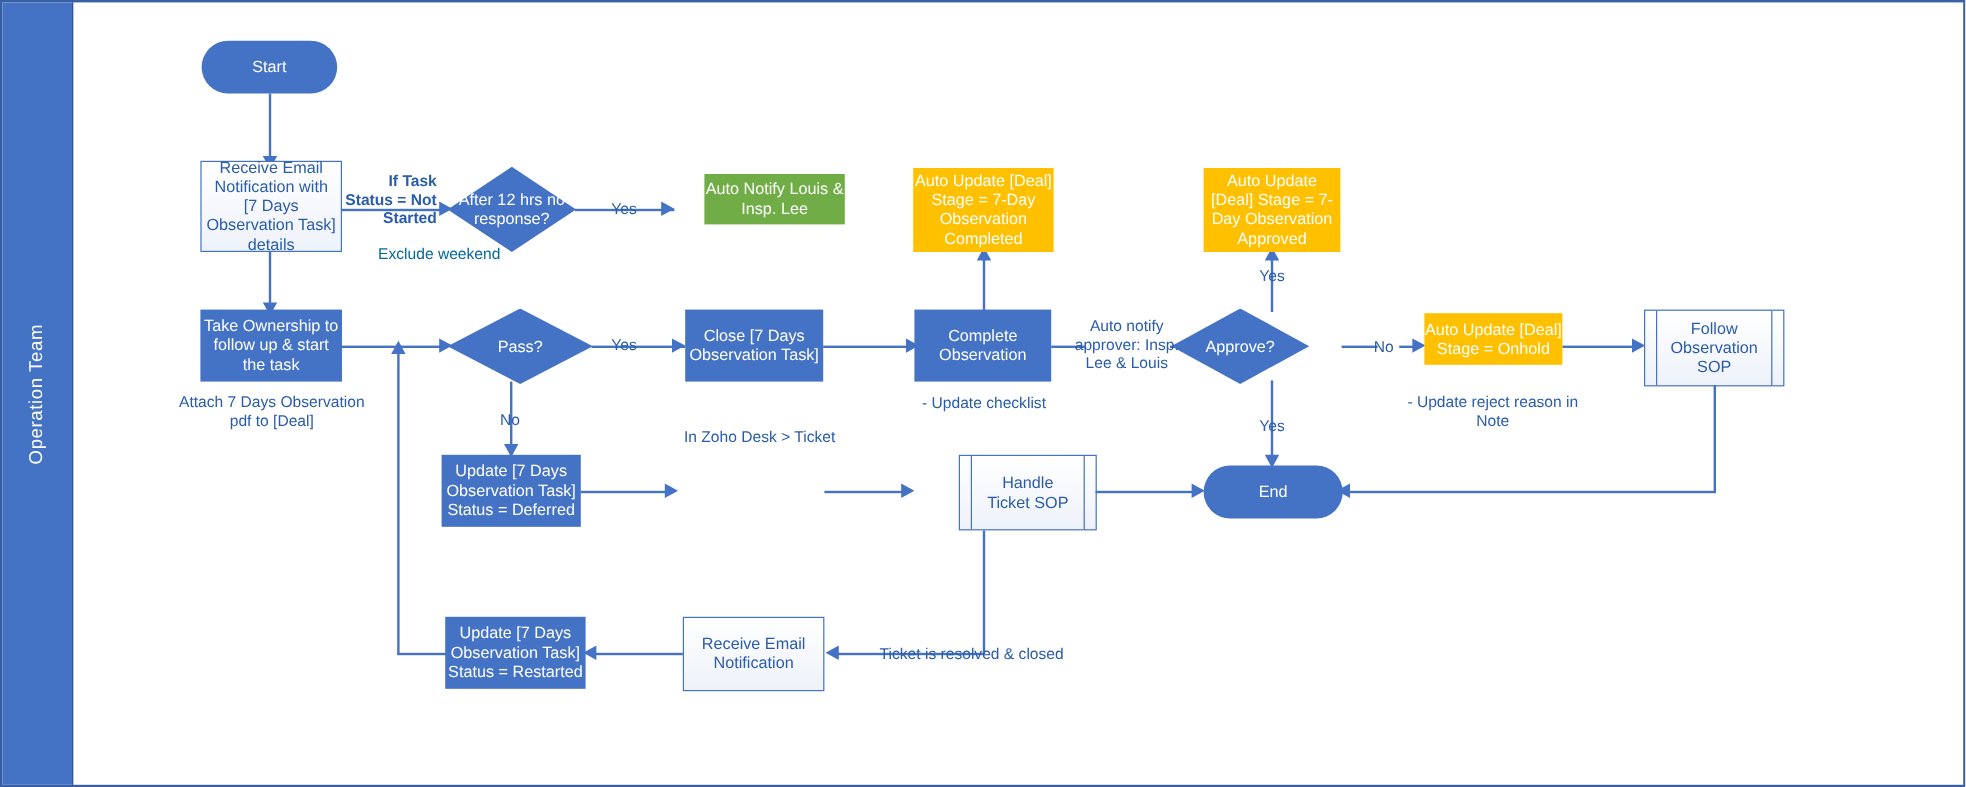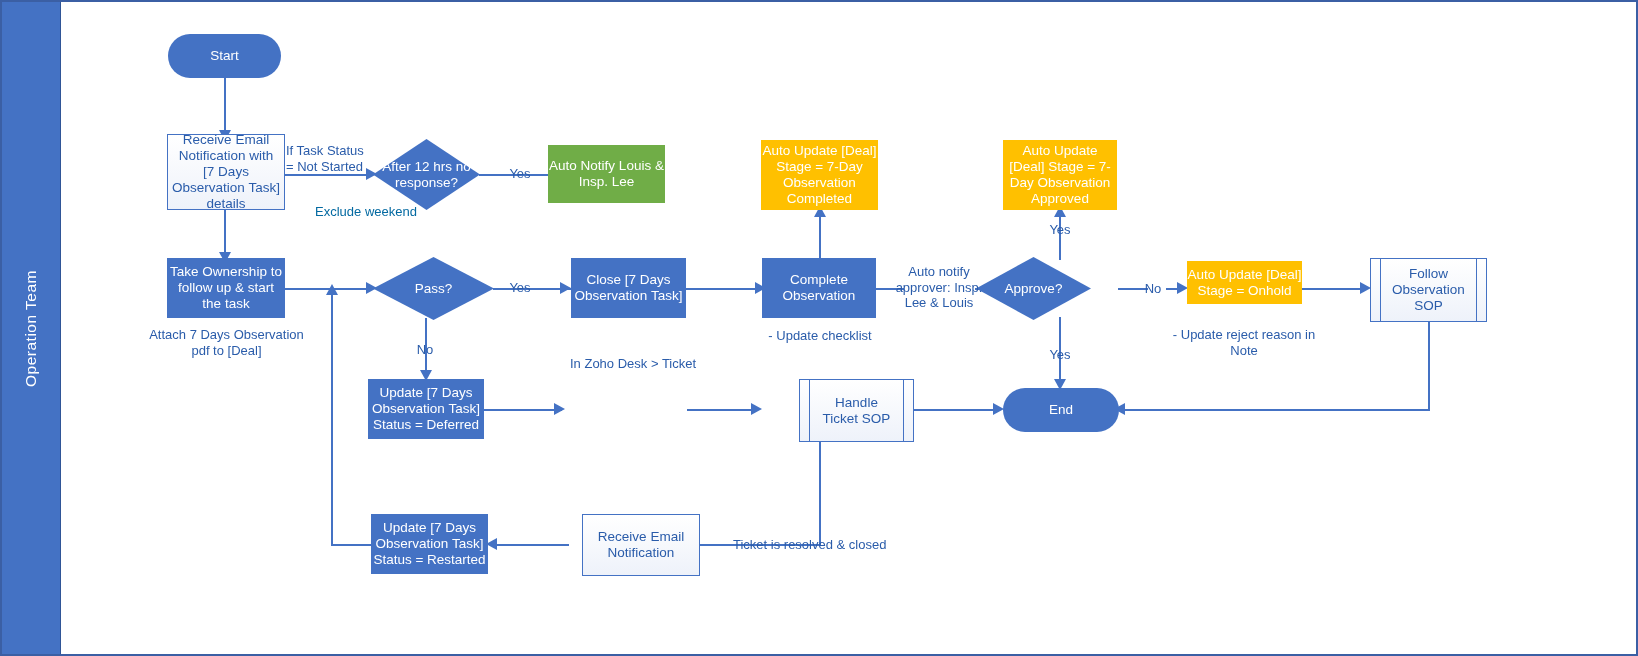--- a/index.html
+++ b/index.html
@@ -131,21 +131,21 @@
 
   <div class="node n-proc-light" style="left:167px;top:134px;width:118px;height:76px;padding:2px 4px;">
     <span>Receive Email Notification with [7 Days Observation Task] details</span>
   </div>
 
   <div class="diamond" style="left:373px;top:139px;width:107px;height:71px;">
     <div class="dmd"></div>
     <div class="dlabel">After 12 hrs no response?</div>
   </div>
 
-  <div class="node n-green" style="left:548px;top:145px;width:117px;height:58px;">
+  <div class="node n-green" style="left:587px;top:145px;width:117px;height:42px;">
     <span>Auto Notify Louis &amp; Insp. Lee</span>
   </div>
 
   <div class="node n-amber" style="left:761px;top:140px;width:117px;height:70px;">
     <span>Auto Update [Deal] Stage = 7-Day Observation Completed</span>
   </div>
 
   <div class="node n-amber" style="left:1003px;top:140px;width:114px;height:70px;">
     <span>Auto Update [Deal] Stage = 7-Day Observation Approved</span>
   </div>
@@ -190,25 +190,25 @@
   </div>
 
   <div class="node n-term" style="left:1003px;top:388px;width:116px;height:44px;">
     <span>End</span>
   </div>
 
   <div class="node n-proc" style="left:371px;top:514px;width:117px;height:60px;">
     <span>Update [7 Days Observation Task] Status = Restarted</span>
   </div>
 
-  <div class="node n-proc-light" style="left:569px;top:514px;width:118px;height:62px;margin-left:13px;">
+  <div class="node n-proc-light" style="left:569px;top:514px;width:118px;height:62px;">
     <span>Receive Email Notification</span>
   </div>
 
-  <div class="lbl lbl-multi" style="left:286px;top:143px;width:78px;text-align:left;">If Task Status = Not Started</div>
+  <div class="lbl lbl-multi" style="left:286px;top:143px;width:78px;text-align:right;font-weight:bold;">If Task Status = Not Started</div>
 
   <div class="lbl lbl-orange" style="left:306px;top:204px;width:120px;">Exclude weekend</div>
 
   <div class="lbl" style="left:505px;top:166px;width:30px;">Yes</div>
 
   <div class="lbl" style="left:505px;top:280px;width:30px;">Yes</div>
 
   <div class="lbl" style="left:410px;top:342px;width:30px;">No</div>
 
   <div class="lbl lbl-multi" style="left:149px;top:327px;width:155px;">Attach 7 Days Observation pdf to [Deal]</div>

